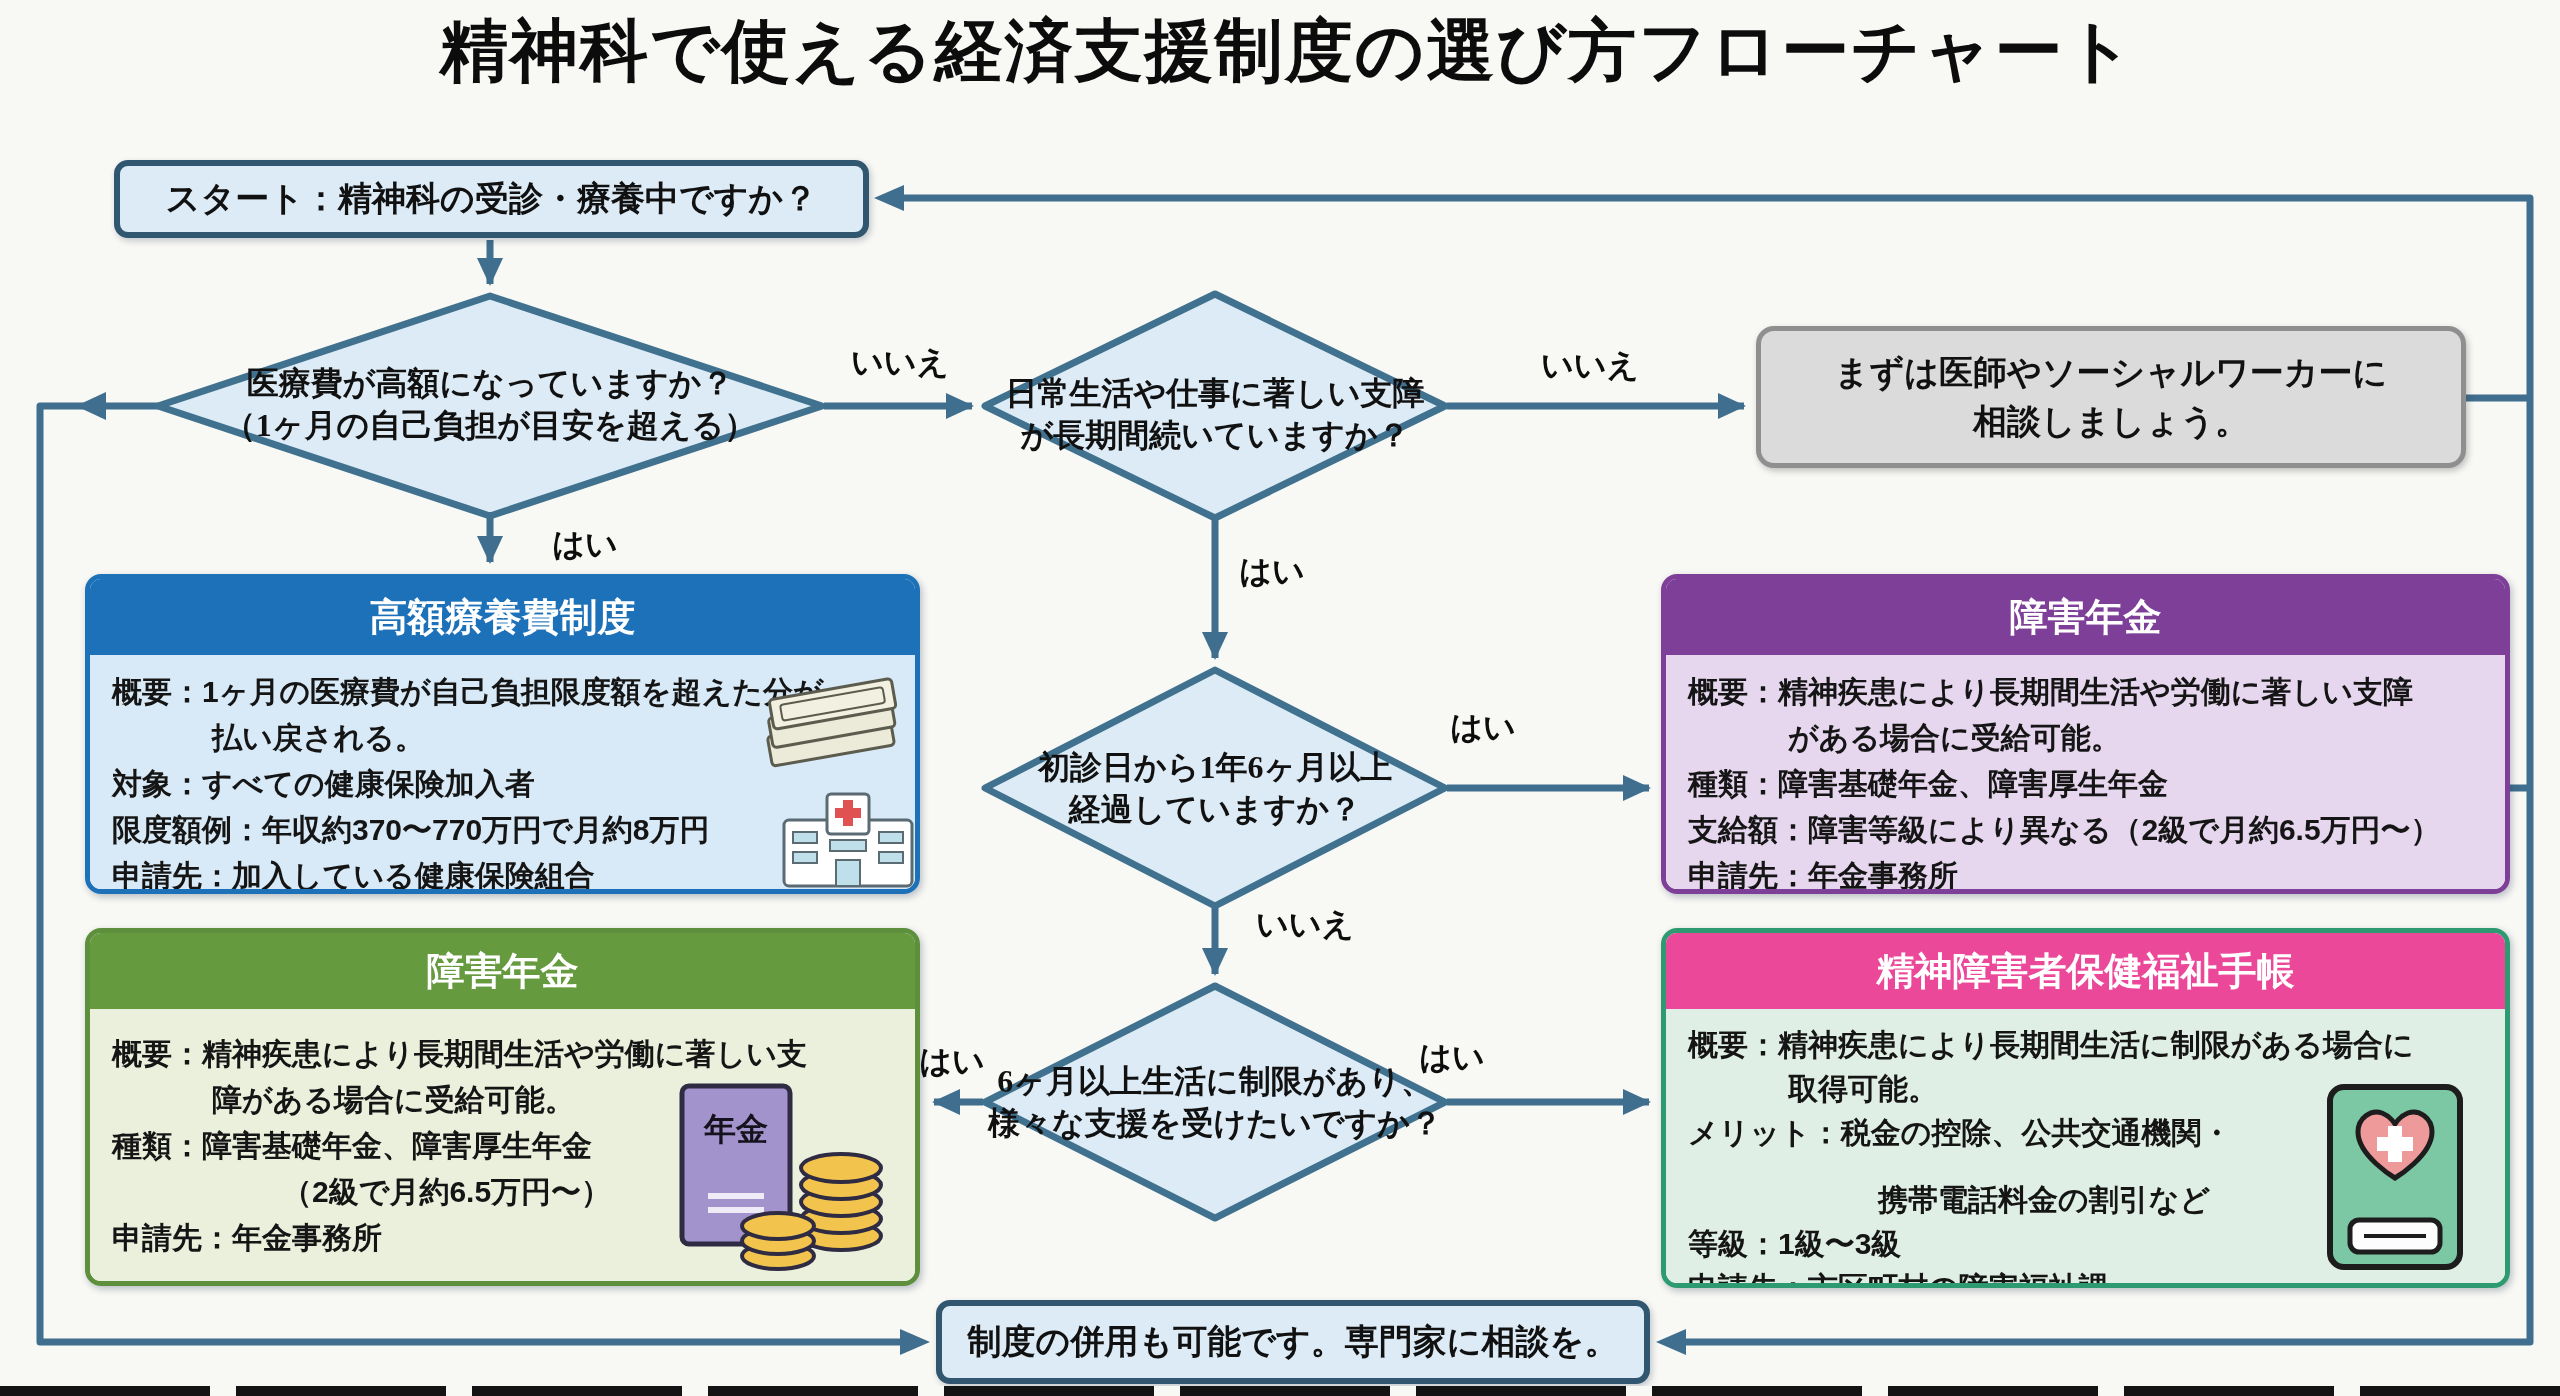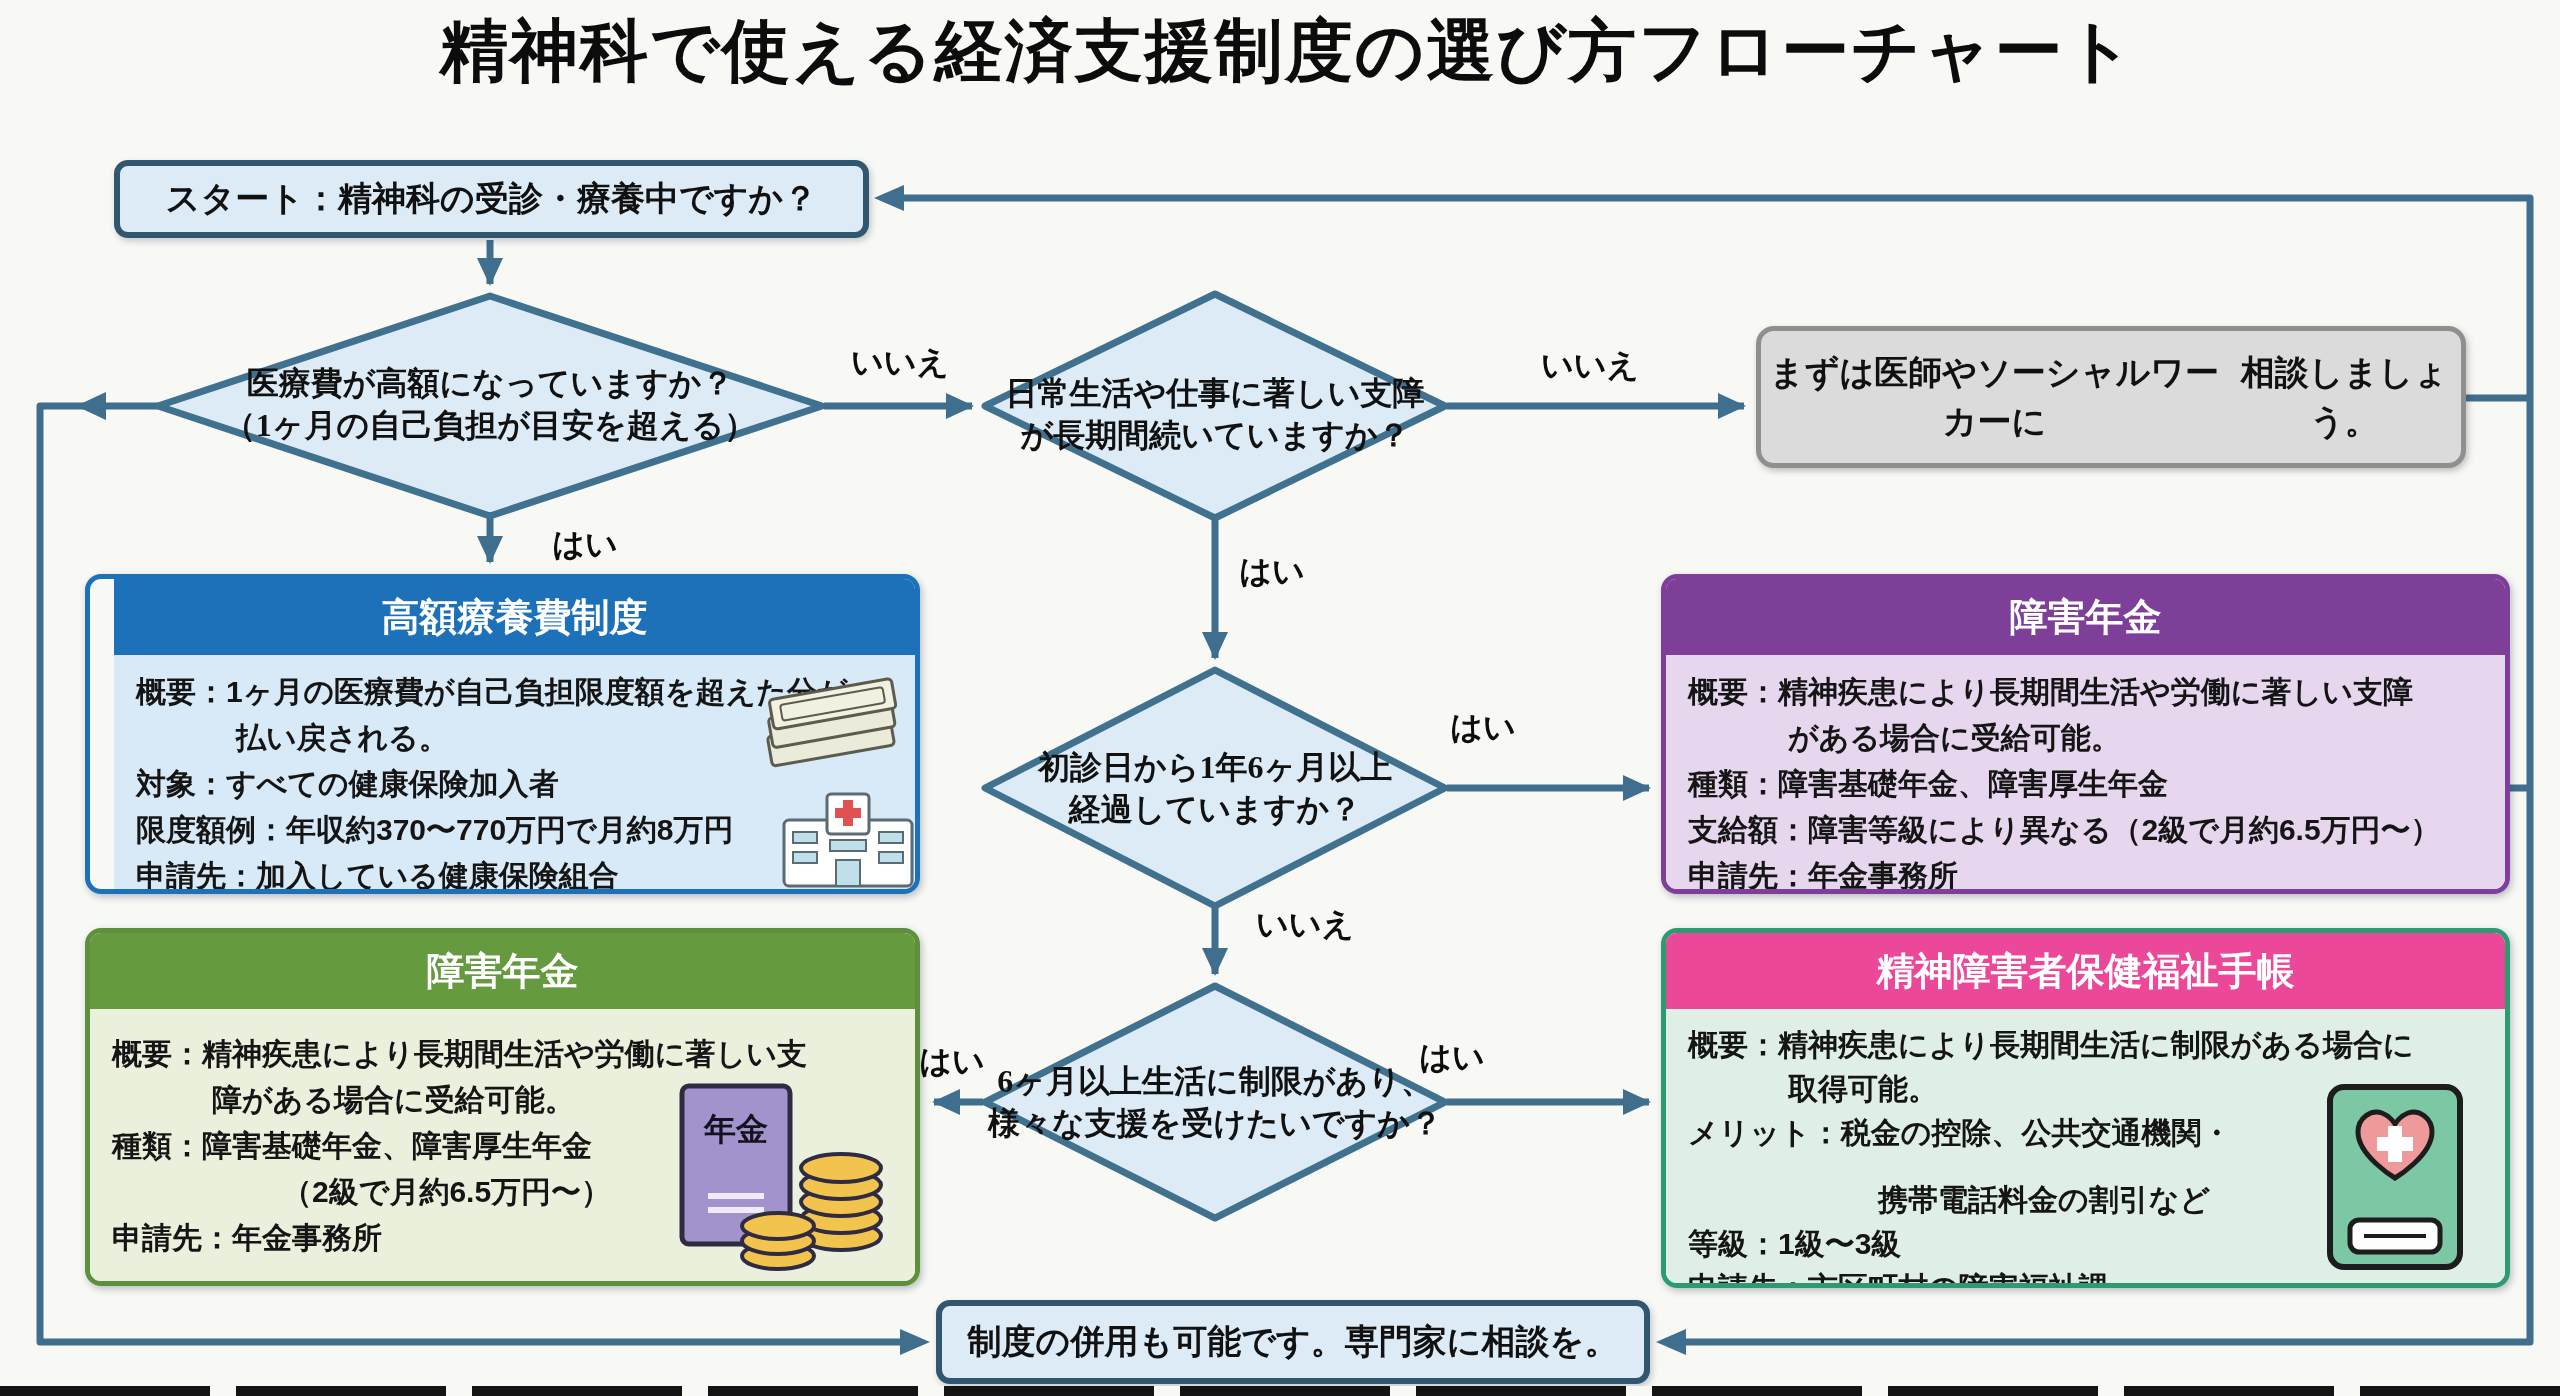--- a/index.html
+++ b/index.html
@@ -17,21 +17,21 @@
   .node{
     position:absolute;box-sizing:border-box;display:flex;align-items:center;justify-content:center;
     text-align:center;font-weight:700;
   }
   .pill{
     background:#dcebf6;border:6px solid #31566f;border-radius:14px;
     font-size:34px;box-shadow:2px 3px 6px rgba(40,60,80,.25);
   }
   .graybox{
     background:#dbdbdb;border:5px solid #8f8f8f;border-radius:18px;
-    font-size:34px;line-height:1.45;flex-direction:row;
+    font-size:34px;line-height:1.45;flex-direction:column;
     box-shadow:2px 3px 6px rgba(60,60,60,.3);
   }
   .card{
     position:absolute;box-sizing:border-box;border-radius:16px;overflow:hidden;
     box-shadow:2px 3px 7px rgba(40,60,80,.3);
   }
   .card .hd{
     height:76px;display:flex;align-items:center;justify-content:center;
     color:#fff;font-size:38px;font-weight:700;
   }
@@ -126,21 +126,21 @@
   <div class="dtext" style="left:985px;top:1060px;width:460px;">
     <div>6ヶ月以上生活に制限があり、</div>
     <div>様々な支援を受けたいですか？</div>
   </div>
 
   <div class="node graybox" style="left:1756px;top:326px;width:710px;height:142px;">
     <div>まずは医師やソーシャルワーカーに</div>
     <div>相談しましょう。</div>
   </div>
 
-  <div class="card c-kogaku" style="left:85px;top:574px;width:835px;height:320px;padding-left:24px;">
+  <div class="card c-kogaku" style="left:85px;top:574px;width:835px;height:320px;">
     <div class="hd">高額療養費制度</div>
     <div class="bd">
       <div>概要：1ヶ月の医療費が自己負担限度額を超えた分が</div>
       <div class="ind1">払い戻される。</div>
       <div>対象：すべての健康保険加入者</div>
       <div>限度額例：年収約370〜770万円で月約8万円</div>
       <div>申請先：加入している健康保険組合</div>
     </div>
   </div>
 

